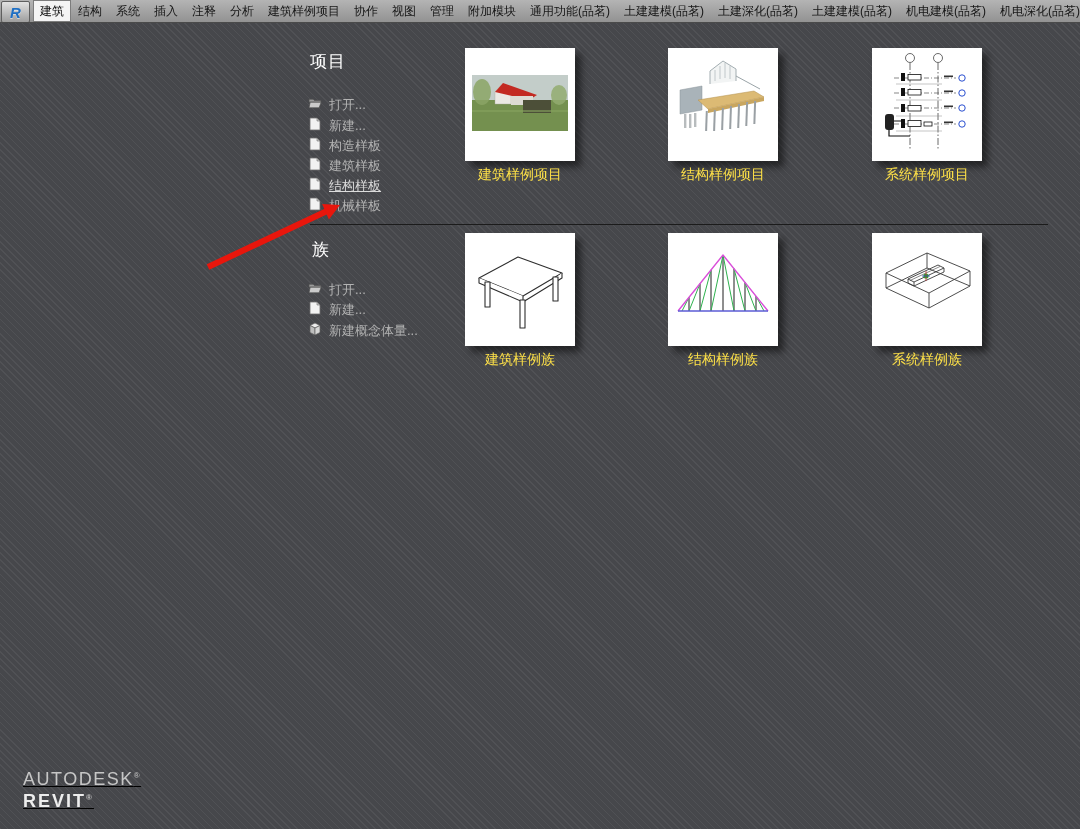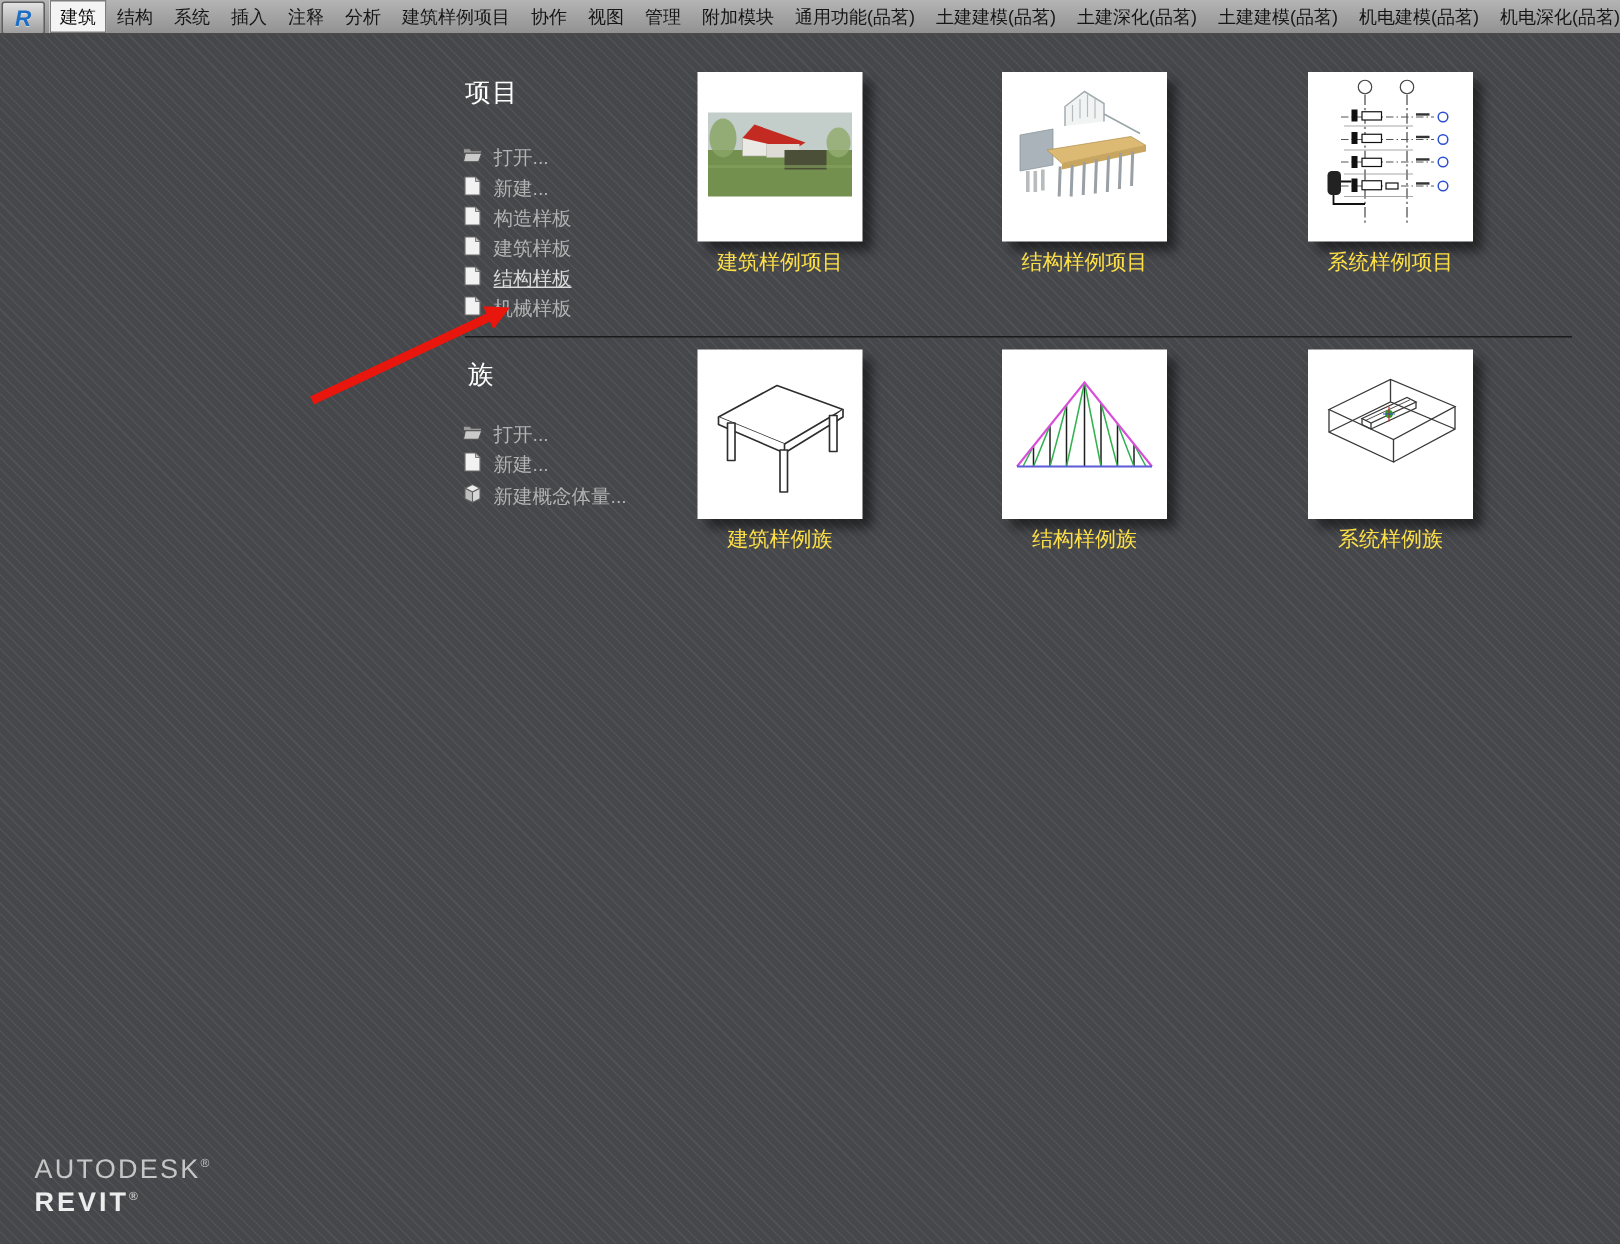--- a/index.html
+++ b/index.html
@@ -59,21 +59,21 @@
     box-shadow:6px 6px 7px rgba(0,0,0,0.5);cursor:pointer;
   }
   .card svg{display:block;width:110px;height:113px;}
   .card-label{
     position:absolute;width:150px;text-align:center;color:#fde047;
     font-size:14px;cursor:pointer;white-space:nowrap;
   }
   
   .overlay{position:absolute;top:0;left:0;width:1080px;height:829px;pointer-events:none;}
   
-  .brand{position:absolute;left:23px;top:769px;line-height:1.2;}
+  .brand{position:absolute;left:23px;top:769px;line-height:1.2;text-decoration:underline;}
   .brand .l1{color:#c6c6c6;font-size:18px;letter-spacing:1.5px;}
   .brand .l2{color:#ededed;font-size:18px;font-weight:bold;letter-spacing:2px;}
   .brand sup{font-size:8px;color:#c6c6c6;}
 </style>
 </head>
 <body>
 
 <div class="menubar">
   <div class="appbtn">
     <span class="rglyph">R</span>

